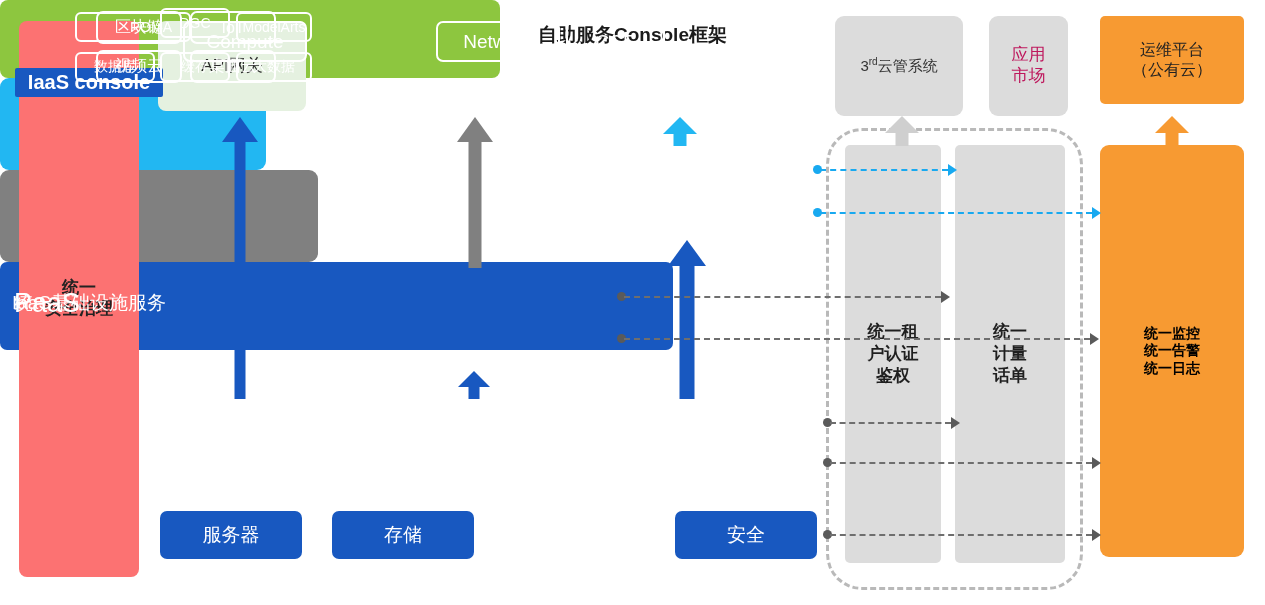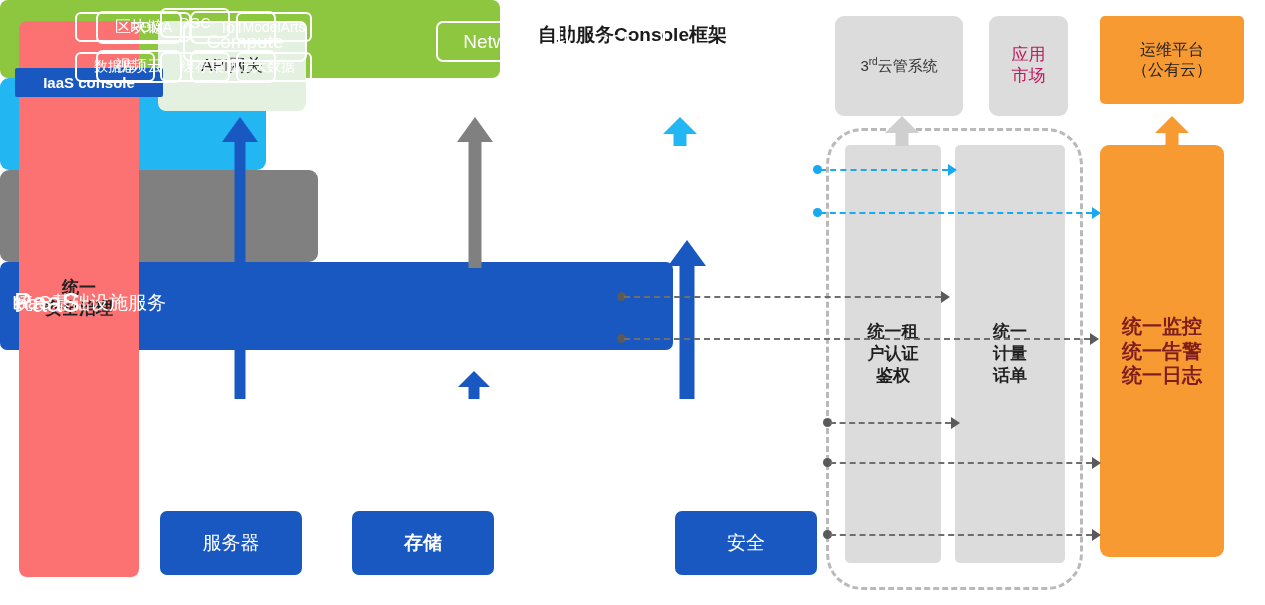--- a/index.html
+++ b/index.html
@@ -36,21 +36,21 @@
     left:322px;top:11px;width:500px;height:78px;
     background:#8dc63f;border-radius:8px;display:block;
   }
   .console-title{
     position:absolute;left:0;right:0;top:22px;
     text-align:center;color:#1b1b1b;font-size:19px;font-weight:700;
   }
   .console-chip{
     position:absolute;top:68px;height:29px;border-radius:2px;
     display:flex;align-items:center;justify-content:center;
-    color:#ffffff;font-size:15px;font-weight:600;
+    color:#ffffff;font-size:20px;font-weight:600;
   }
   .chip-iaas{left:15px;width:148px;background:#1858c0;}
   .chip-paas{left:180px;width:140px;background:#8c8c8c;}
   .chip-saas{left:338px;width:148px;background:#22b7f2;}
 
   
   .thirdp{
     left:835px;top:16px;width:128px;height:100px;
     background:#dcdcdc;border-radius:9px;color:#333;font-size:15px;
   }
@@ -59,23 +59,23 @@
     left:989px;top:16px;width:79px;height:100px;
     background:#dcdcdc;border-radius:9px;color:#be185d;font-size:17px;
   }
 
   
   .ops-top{
     left:1100px;top:16px;width:144px;height:88px;
     background:#f79a32;border-radius:5px;color:#222;font-size:16px;
   }
   .ops-col{
-    left:1100px;top:145px;width:124px;height:412px;
-    background:#f79a32;border-radius:9px;color:#7f1d1d;
-    font-size:20px;font-weight:700;
+    left:1100px;top:145px;width:144px;height:412px;
+    background:#f79a32;border-radius:9px;color:#000000;
+    font-size:14px;font-weight:700;
   }
 
   
   .saas{
     left:552px;top:146px;width:266px;height:92px;
     background:#22b7f2;border-radius:9px;display:block;
   }
   .saas-name{
     position:absolute;left:12px;top:50%;transform:translateY(-50%);
     color:#ffffff;font-size:19px;
@@ -128,27 +128,27 @@
     display:flex;align-items:center;justify-content:center;
     color:#ffffff;font-size:19px;
   }
   .ic-0{left:183px;width:120px;}
   .ic-1{left:313px;width:113px;}
   .ic-2{left:436px;width:120px;}
   .ic-3{left:566px;width:95px;}
 
   
   .hw{
-    position:absolute;top:511px;height:64px;
+    position:absolute;top:511px;height:48px;
     background:#1858c0;border-radius:7px;
     color:#ffffff;font-size:19px;
     display:flex;align-items:center;justify-content:center;
   }
   .hw-0{left:160px;width:142px;}
-  .hw-1{left:352px;width:142px;font-weight:bold;}
+  .hw-1{left:332px;width:142px;}
   .hw-2{left:504px;width:142px;}
   .hw-3{left:675px;width:142px;}
 
   
   .enclosure{
     position:absolute;left:826px;top:128px;width:257px;height:462px;
     border:3px dashed #b9b9b9;border-radius:36px;
     box-sizing:border-box;
   }
   

